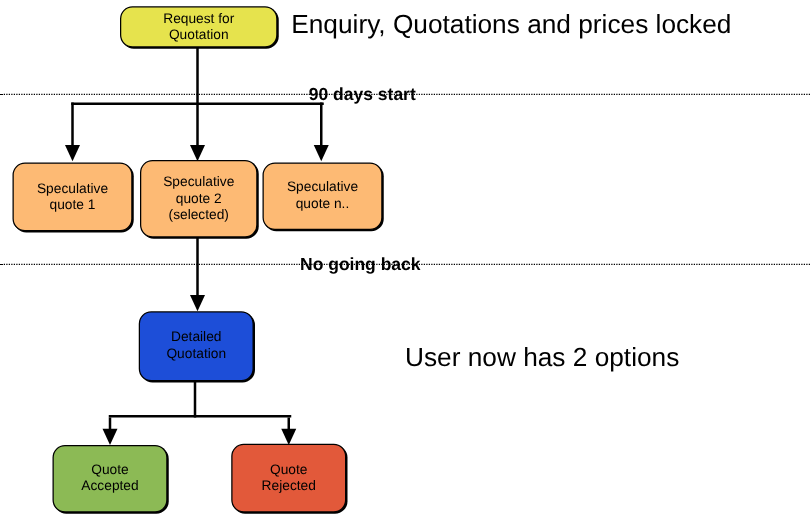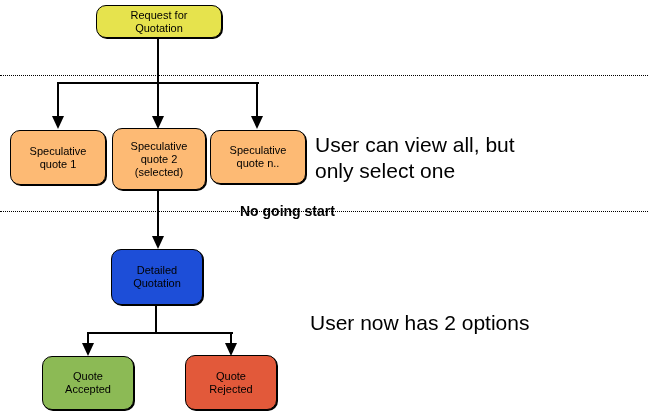--- a/index.html
+++ b/index.html
@@ -80,22 +80,22 @@
 
   <div class="node fill-blue" style="left:111px; top:249px; width:92px;  height:56px;">Detailed
 Quotation</div>
 
   <div class="node fill-green" style="left:42px;  top:356px; width:92px;  height:54px;">Quote
 Accepted</div>
 
   <div class="node fill-red" style="left:185px; top:355px; width:92px;  height:55px;">Quote
 Rejected</div>
 
+  <div class="phase-label" style="left:247px; top:67px;">90 days start</div>
 
-  <div class="phase-label" style="left:240px; top:203px;">No going start</div>
+  <div class="phase-label" style="left:240px; top:203px;">No going back</div>
+
+  <div class="annotation" style="left:233px; top:7px;">Enquiry, Quotations and prices locked</div>
 
 
-  <div class="annotation" style="left:315px; top:132px;">User can view all, but
-only select one</div>
-
-  <div class="annotation" style="left:310px; top:274px;margin-top:36px;">User now has 2 options</div>
+  <div class="annotation" style="left:324px; top:274px;">User now has 2 options</div>
 
 </div>
 
 </body></html>

